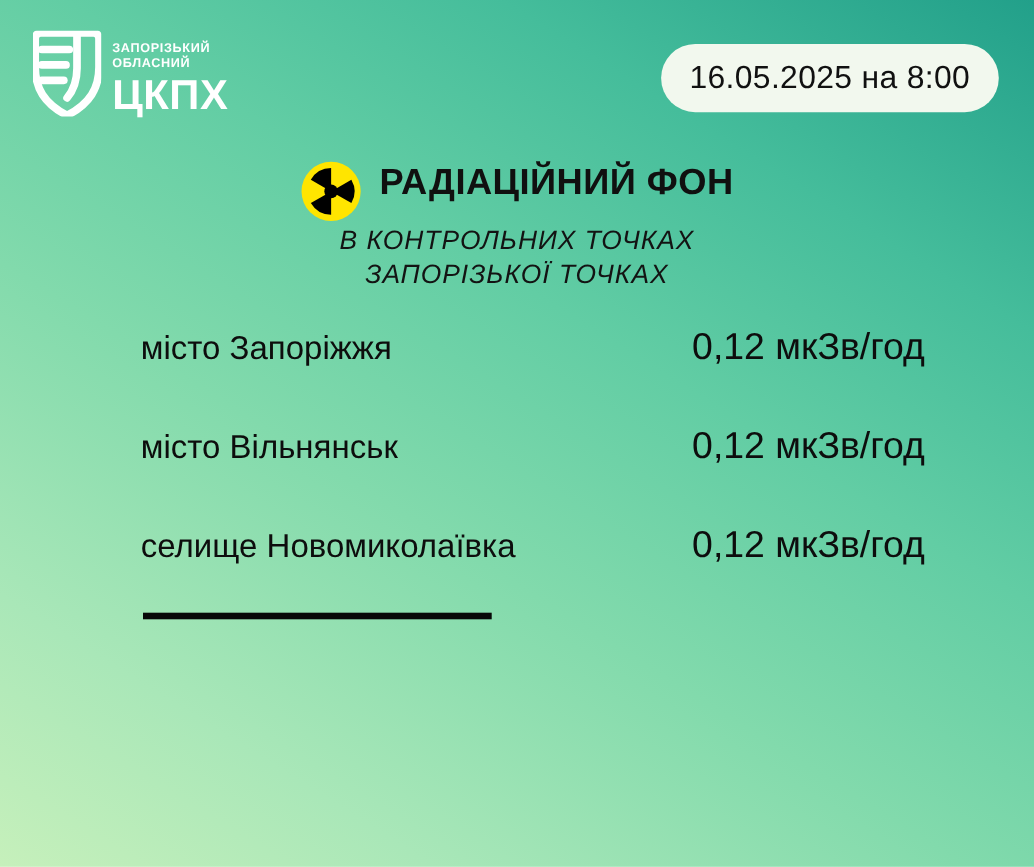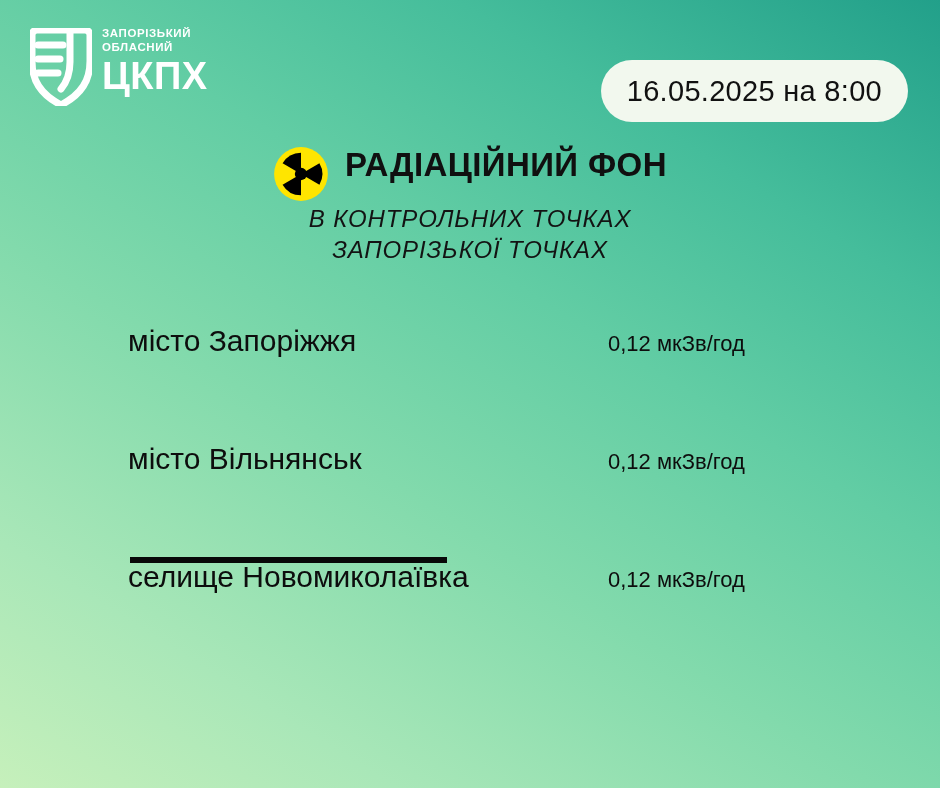--- a/index.html
+++ b/index.html
@@ -28,21 +28,21 @@
         #22a08a 100%);
     overflow: hidden;
   }
 
   
   #logo {
     position: absolute;
     left: 30px;
     top: 28px;
     display: flex;
-    align-items: flex-start;
+    align-items: flex-end;
     gap: 10px;
   }
   #logo-mark {
     width: 62px;
     height: 78px;
     display: block;
     flex: none;
   }
   #logo-text {
     display: flex;
@@ -72,21 +72,20 @@
     top: 40px;
     min-width: 300px;
     height: 62px;
     border-radius: 40px;
     background: #f2f8ee;
     display: flex;
     align-items: center;
     justify-content: center;
     padding: 0 26px;
     box-sizing: border-box;
-    margin-top: 20px;
   }
   #date-pill-text {
     color: #111111;
     font-size: 29px;
     letter-spacing: 0.3px;
     white-space: nowrap;
   }
 
   
   #heading {
@@ -129,33 +128,33 @@
   #readings {
     position: absolute;
     left: 128px;
     right: 78px;
     top: 296px;
   }
   .reading-row {
     display: flex;
     align-items: baseline;
     height: 90px;
-    margin-top: 28px;
   }
   .reading-place {
     flex: 0 0 480px;
     font-size: 30px;
     color: #0d0d0d;
     white-space: nowrap;
   }
   .reading-value {
     flex: 1 1 auto;
-    font-size: 22px;
+    font-size: 34px;
     color: #0d0d0d;
     white-space: nowrap;
+    text-align: center;
   }
 
   
   #divider {
     position: absolute;
     left: 130px;
     top: 557px;
     width: 317px;
     height: 6px;
     background: #080808;

